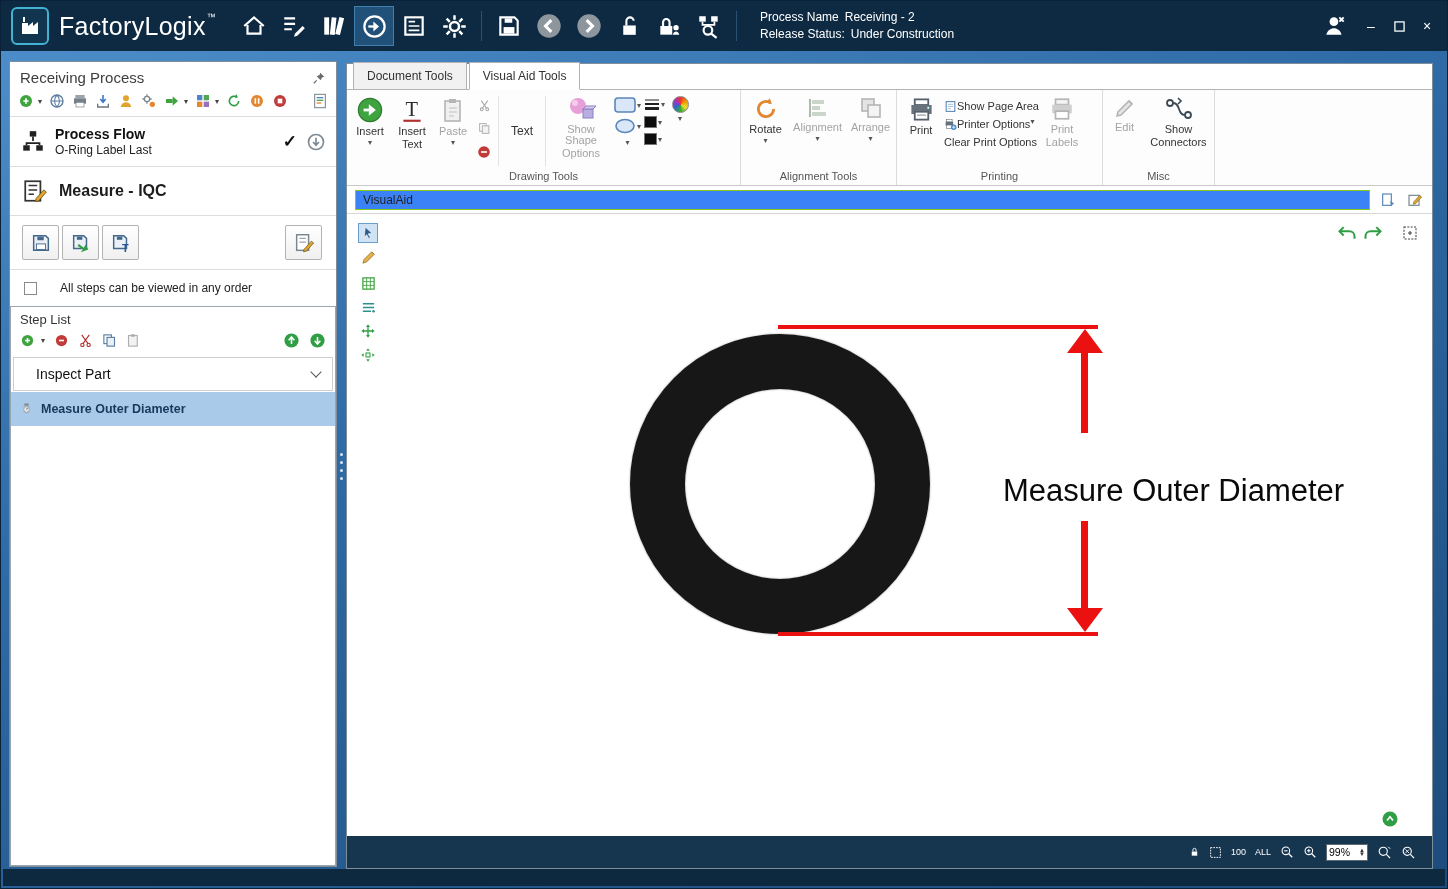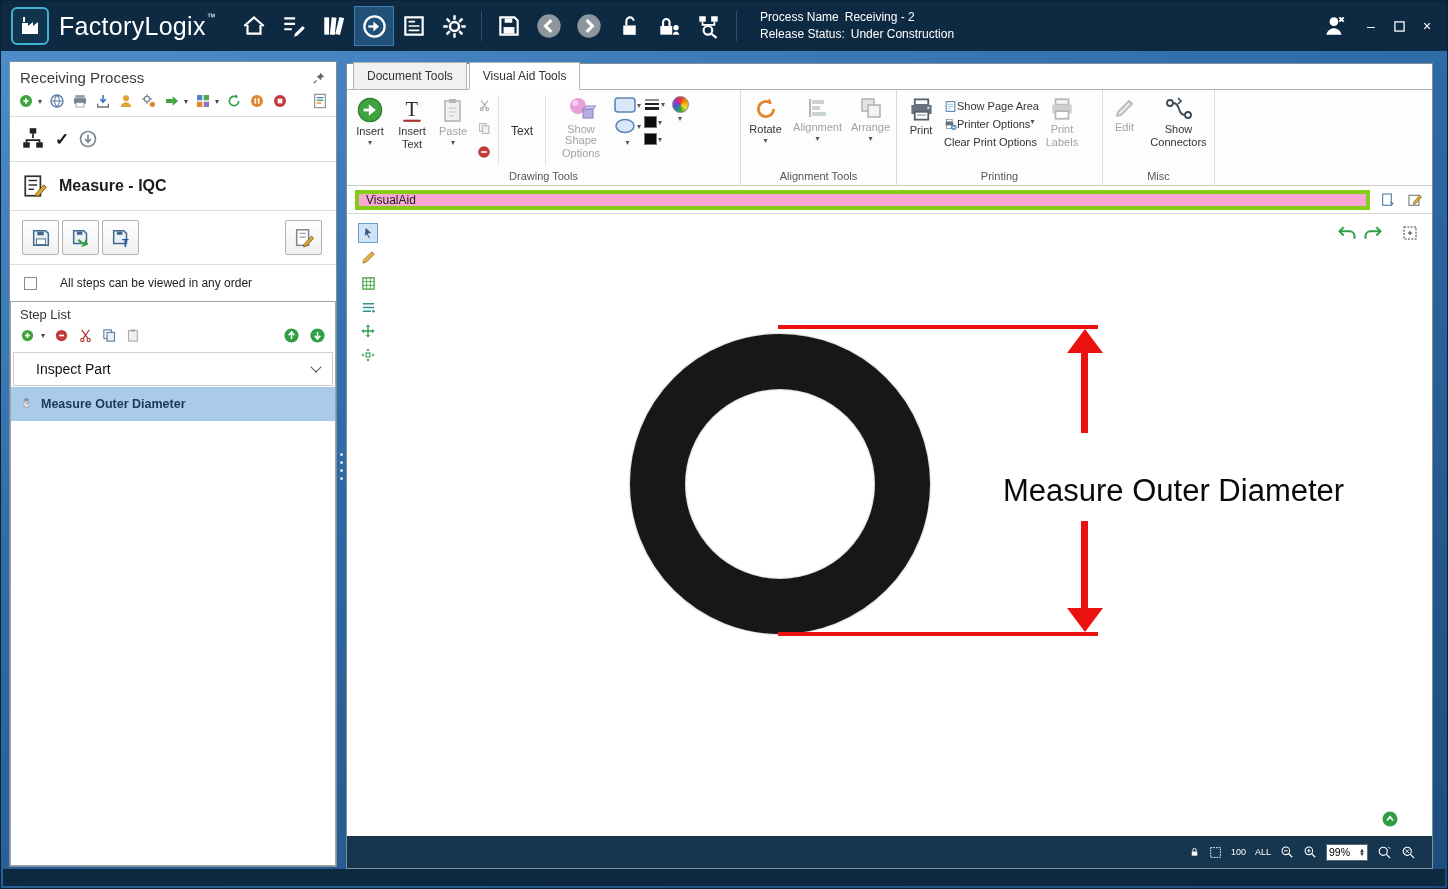--- a/index.html
+++ b/index.html
@@ -79,22 +79,22 @@
   .textbtn{display:flex;align-items:center;justify-content:center;width:38px;font-size:12px;color:#333}
   .smallcol{display:flex;flex-direction:column;justify-content:space-between;padding:6px 0 10px;width:20px;align-items:center}
   .shapegrid{display:flex;gap:3px;padding-top:4px}
   .shapecol{display:flex;flex-direction:column;gap:5px}
   .shaperow{display:flex;align-items:center;gap:1px}
   .swatch{width:13px;height:12px;background:#0d0d0d;border:1px solid #777}
   .pstack{display:flex;flex-direction:column;gap:5px;padding-top:7px;font-size:11px;color:#333}
   .prow{display:flex;white-space:nowrap}
   .docbar{height:28px;display:flex;align-items:center;gap:8px;padding:4px 8px;background:#fff;
     border-bottom:1px solid #d8d8d8}
-  .docinput{flex:1;height:20px;border:4px solid #84cc16;display:flex;align-items:center;
-    padding:0 7px;font-size:12px;color:#222;background:#f9a8d4}
+  .docinput{flex:1;height:20px;border:1px solid #84cc16;display:flex;align-items:center;
+    padding:0 7px;font-size:12px;color:#222;background:#3b82f6}
   .icbtn18{width:19px;height:19px;display:flex;align-items:center;justify-content:center}
   .canvas{flex:1;position:relative;background:#fff;overflow:hidden}
   .minibar-item{position:absolute;left:11px;width:20px;height:20px;display:flex;align-items:center;justify-content:center}
   .selbox{background:#cfe3f5;border:1px solid #69a0cf}
   
   .oring{position:absolute;left:283px;top:120px;width:300px;height:300px;border-radius:50%;
     border:55px solid #171717;box-shadow:0 0 2px rgba(0,0,0,.45), inset 0 0 2px rgba(0,0,0,.45)}
   .redline{position:absolute;height:4px}
   .shaft{position:absolute;width:7px}
   .tri-up{position:absolute;width:0;height:0;border-left:18px solid transparent;border-right:18px solid transparent}
@@ -329,20 +329,24 @@
     <div class="hr"></div>
 
     <div class="pf-row">
       <div>
         <svg width="26" height="26" viewBox="0 0 24 24">
             <rect x="9" y="2" width="6" height="5" fill="#222"></rect>
             <path d="M12 7v4M6 15v-2h12v2" fill="none" stroke="#222" stroke-width="1.6"></path>
             <rect x="3" y="15" width="6" height="5" fill="#222"></rect>
             <rect x="15" y="15" width="6" height="5" fill="#222"></rect>
           </svg>
+      </div>
+      <div class="pf-text flex1">
+        <div class="pf-title">Process Flow</div>
+        <div class="pf-sub">O-Ring Label Last</div>
       </div>
       <div style="font-size:17px;font-weight:bold;color:#111">✓</div>
       <div>
         <svg width="20" height="20" viewBox="0 0 24 24">
             <circle cx="12" cy="12" r="9" fill="none" stroke="#7e8a93" stroke-width="2"></circle>
             <path d="M12 7v8M8.5 12l3.5 4 3.5-4" fill="none" stroke="#7e8a93" stroke-width="2"></path>
           </svg>
       </div>
     </div>
     <div class="hr"></div>

